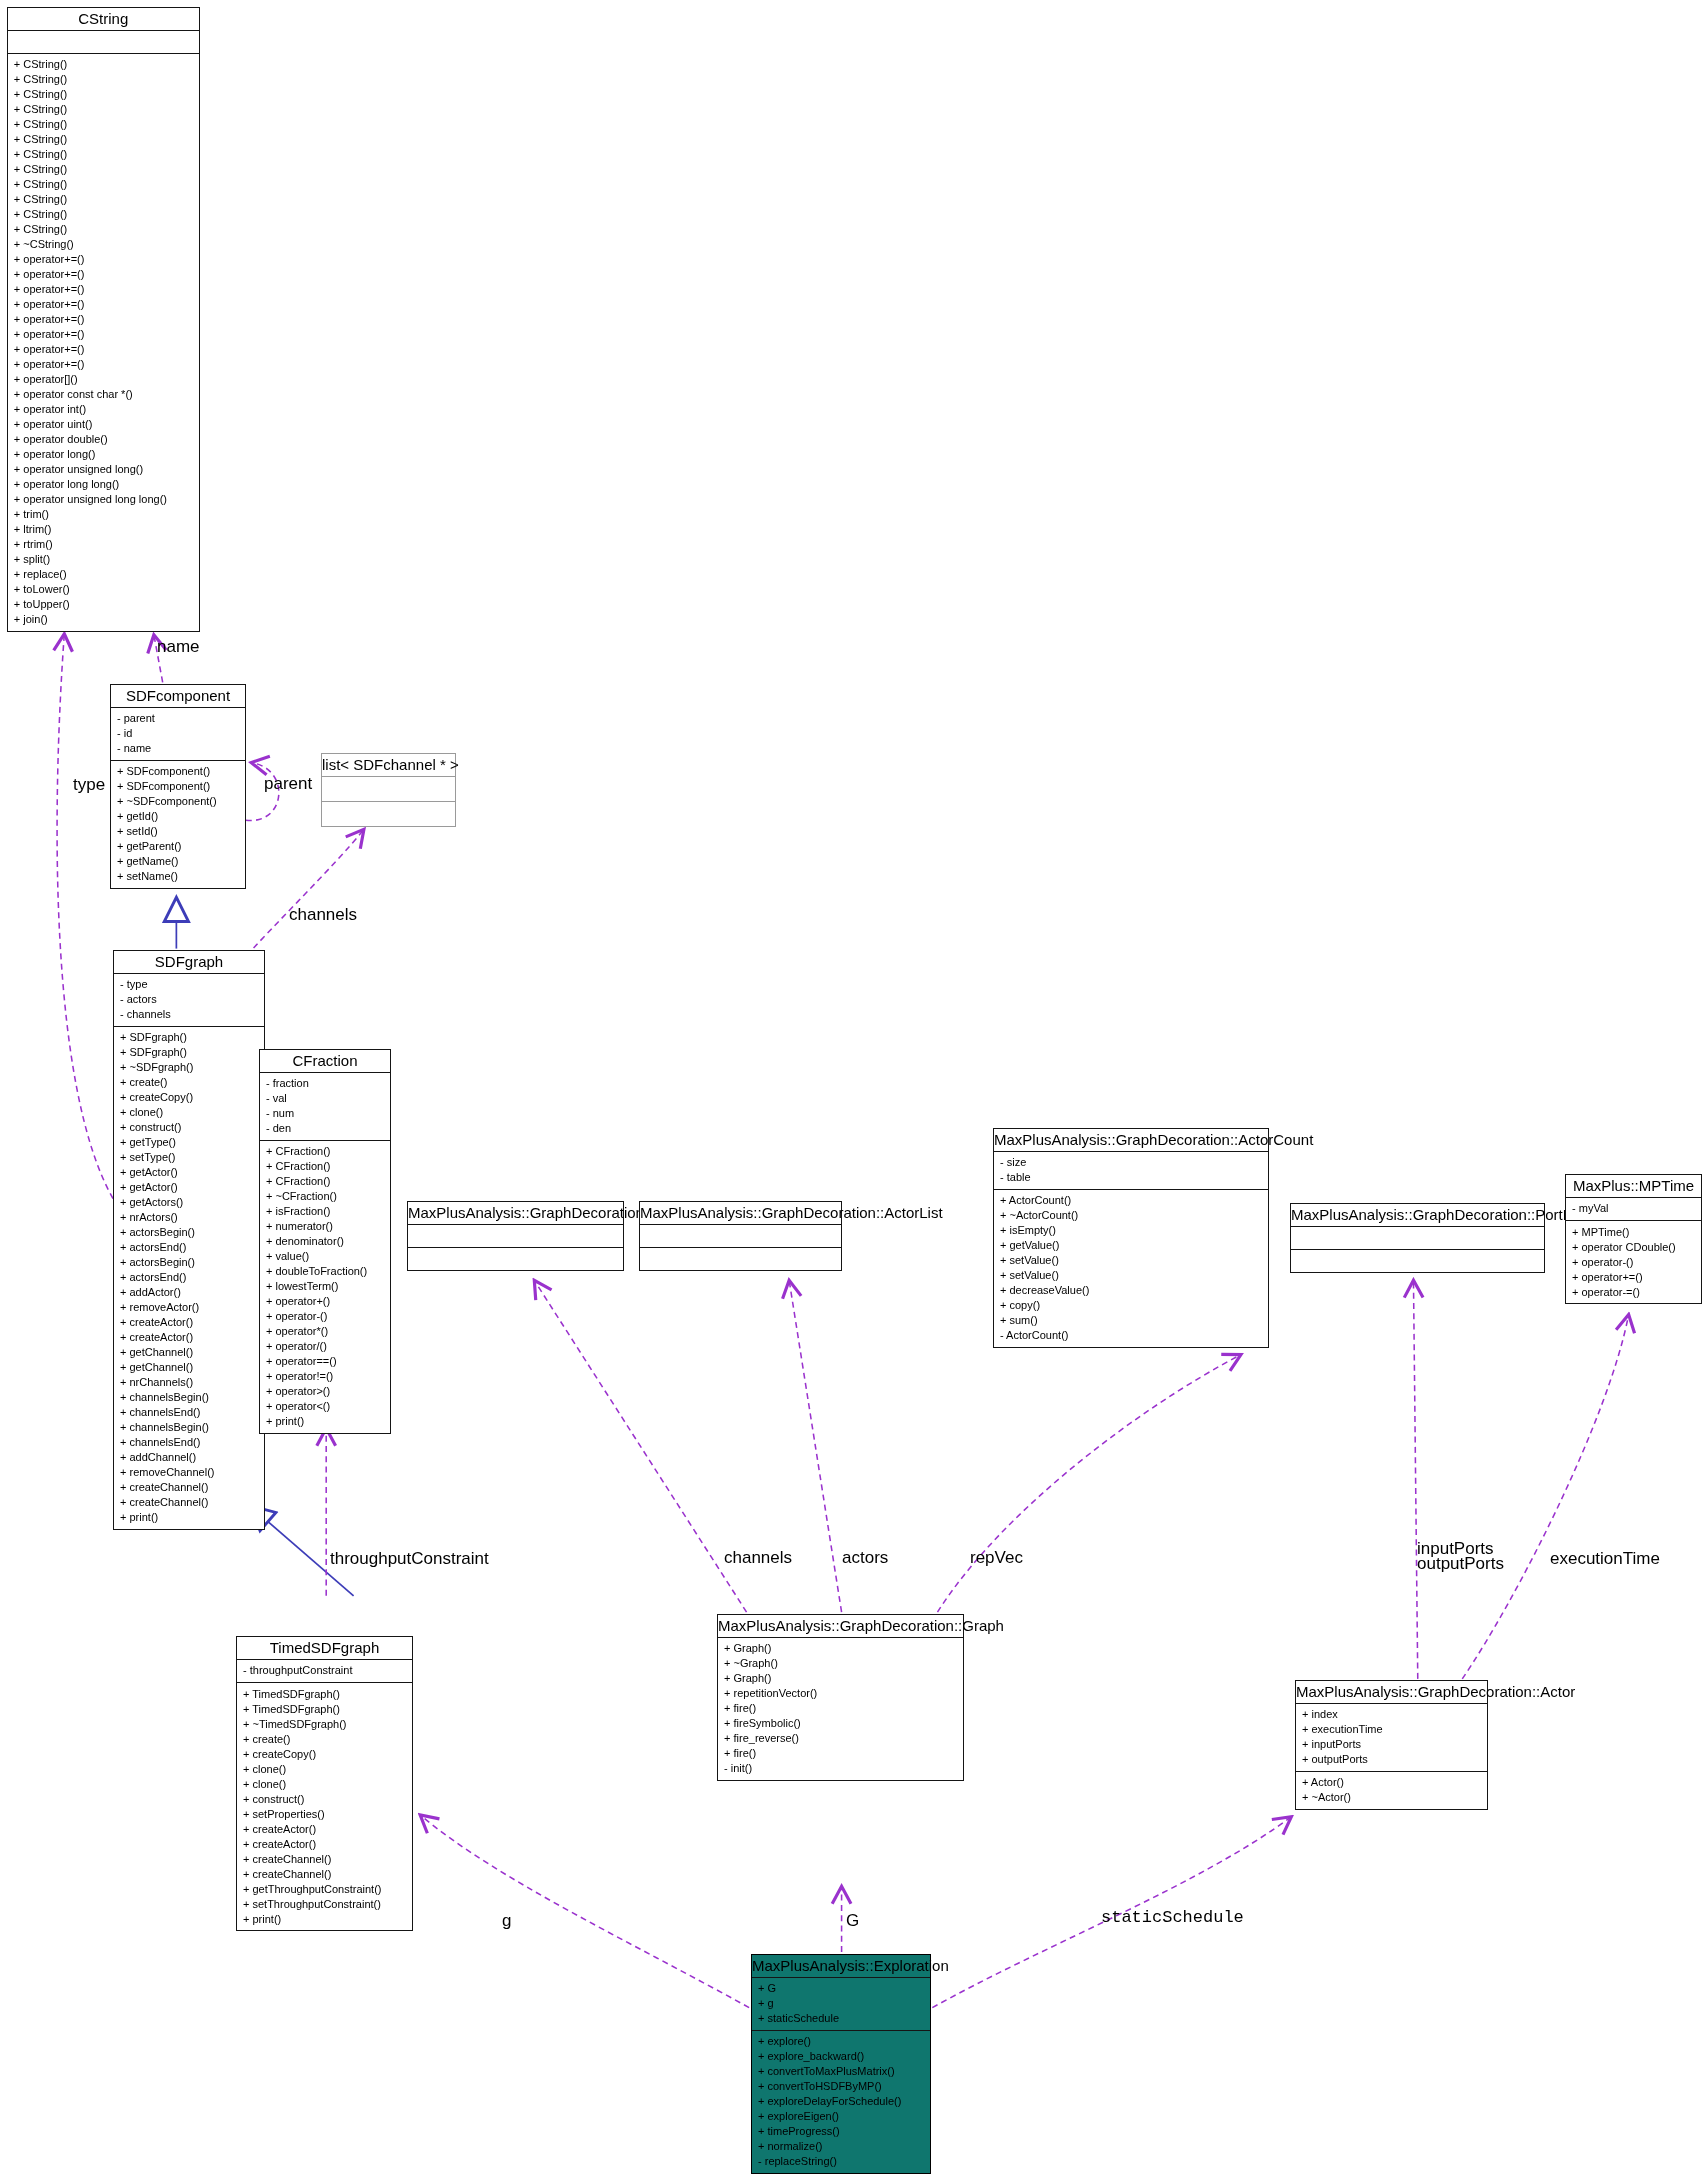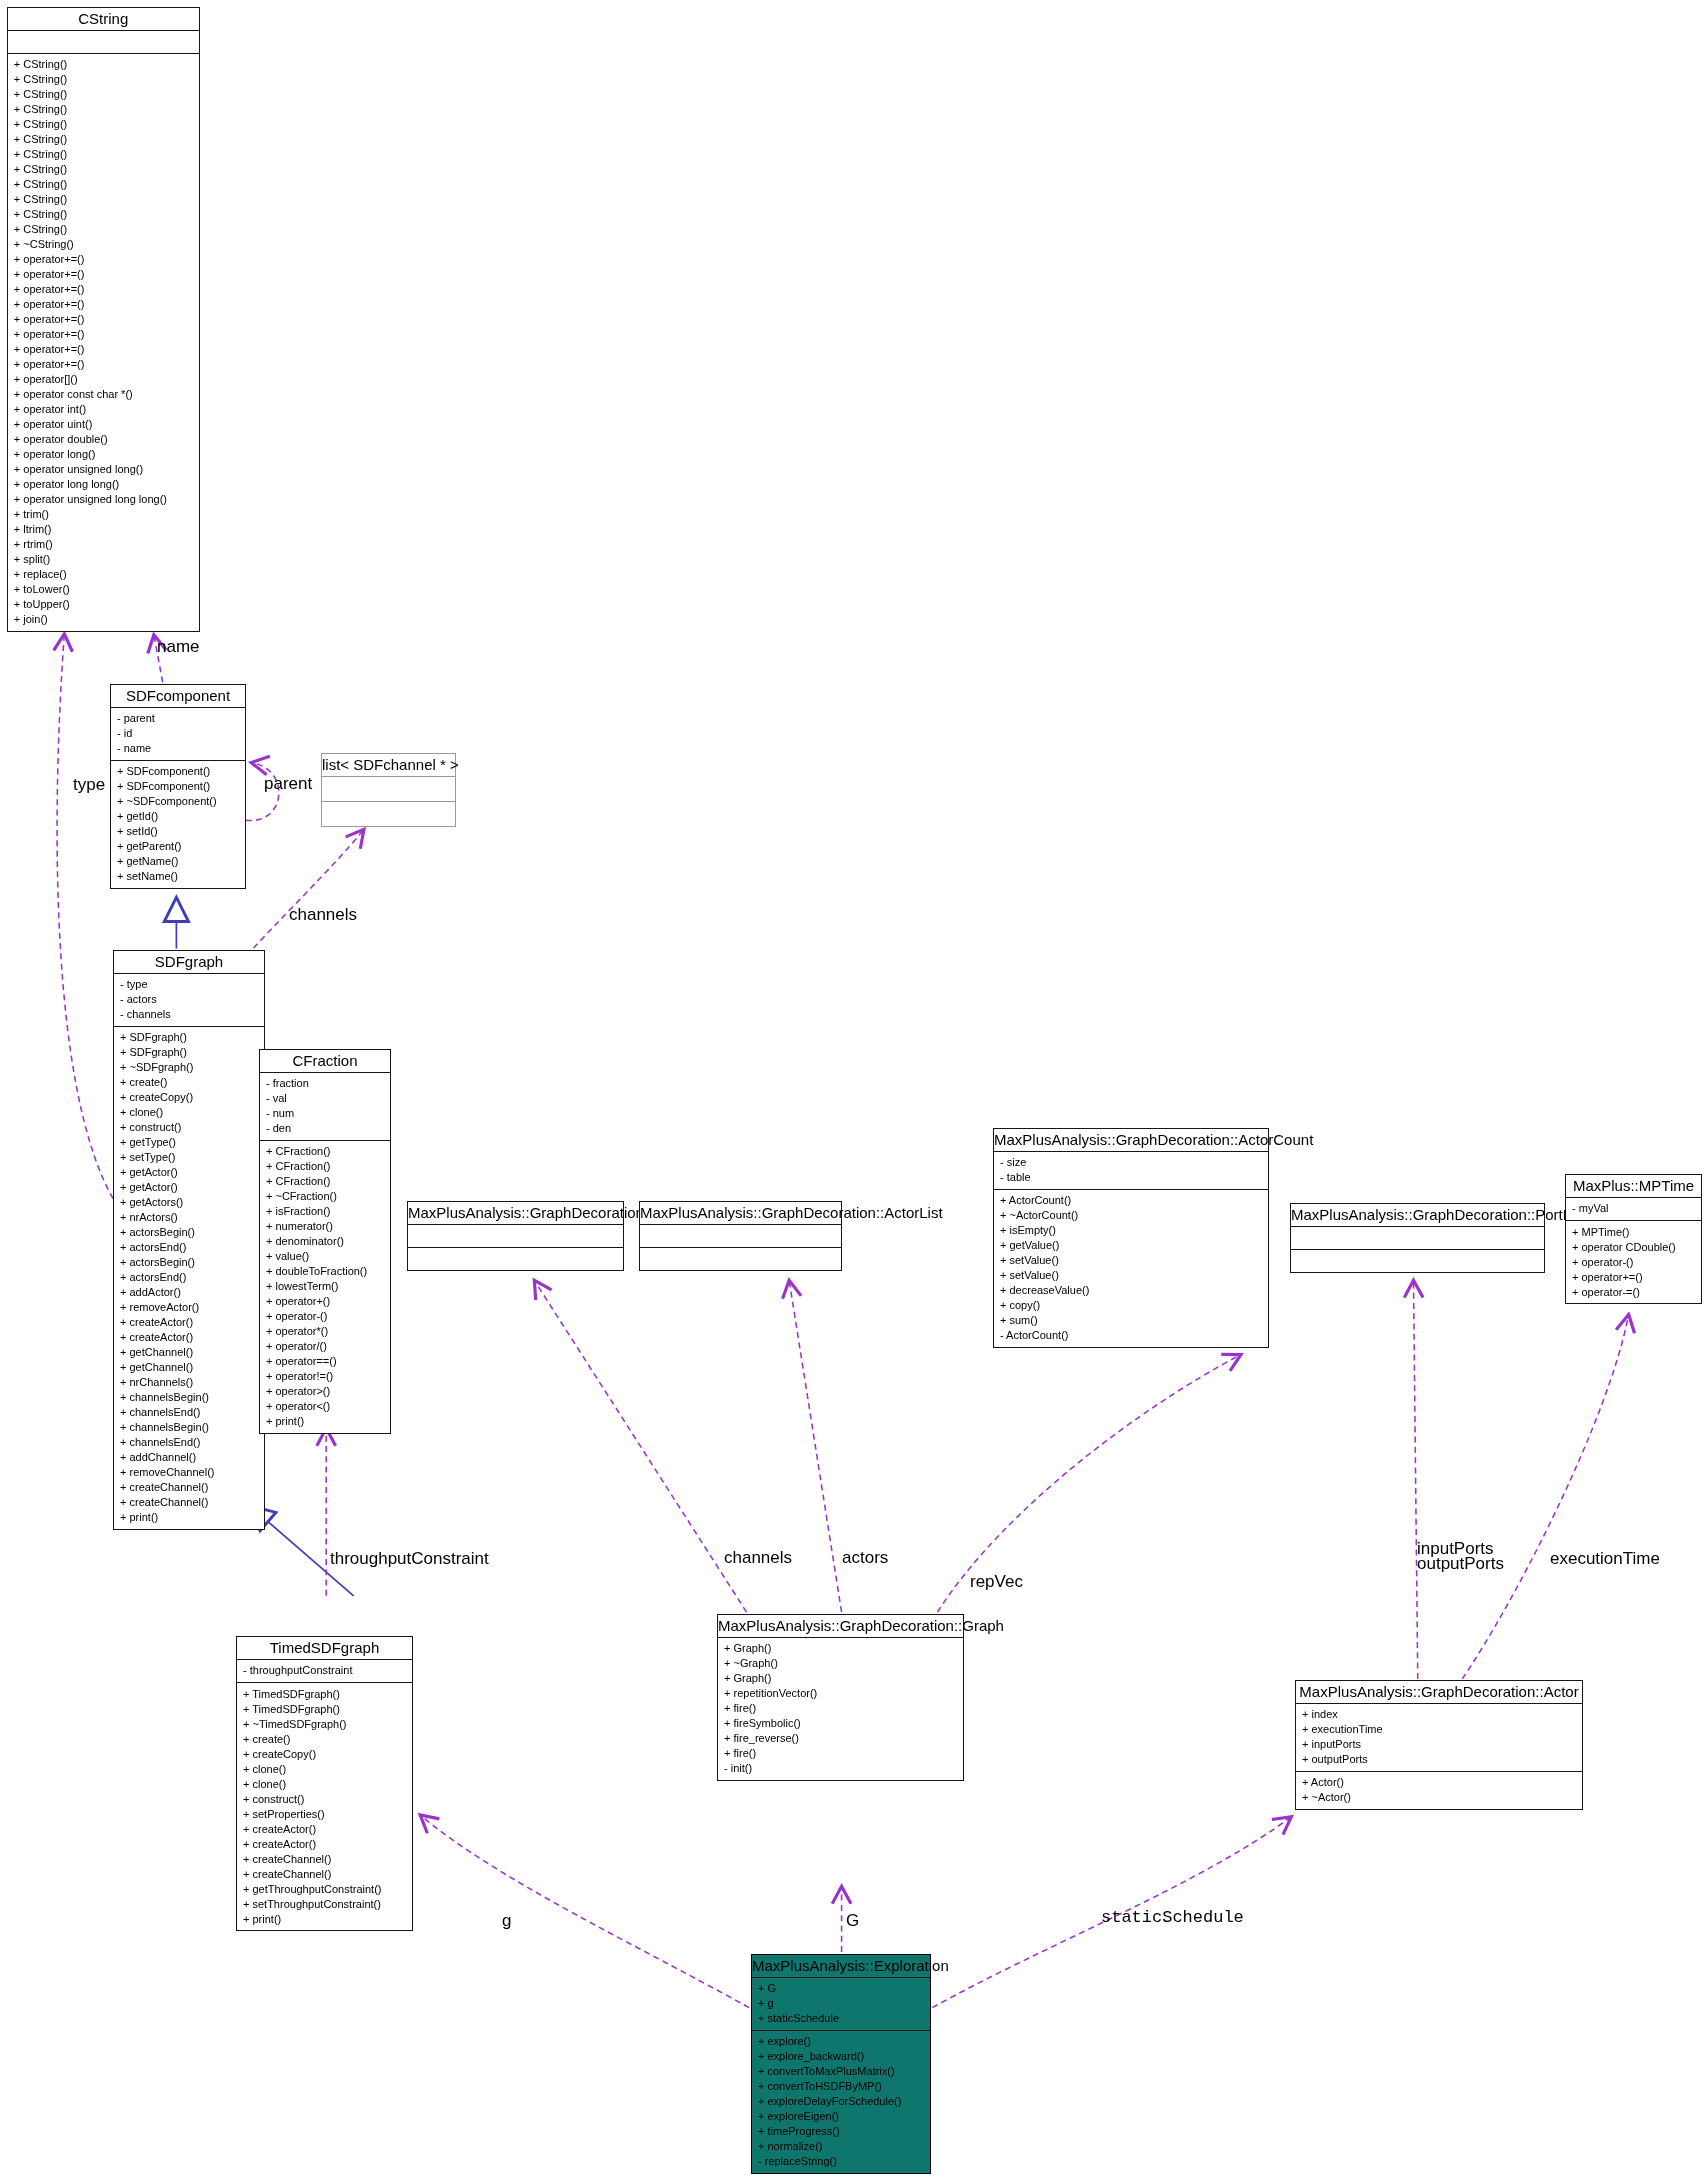--- a/index.html
+++ b/index.html
@@ -25,33 +25,33 @@
   #box-listchannel  {left:321px;  top:753px;  width:135px;}
   #box-sdfgraph     {left:113px;  top:950px; width:152px;}
   #box-cfraction    {left:259px;  top:1049px; width:132px;}
   #box-channellist  {left:407px;  top:1201px; width:217px;}
   #box-actorlist    {left:639px;  top:1201px; width:203px;}
   #box-actorcount   {left:993px; top:1128px; width:276px;}
   #box-portlist     {left:1290px; top:1203px; width:255px;}
   #box-mptime       {left:1565px; top:1174px; width:137px;}
   #box-timedsdfgraph{left:236px;  top:1636px; width:177px;}
   #box-graph        {left:717px;  top:1614px; width:247px;}
-  #box-actor        {left:1295px; top:1680px; width:288px;}
+  #box-actor        {left:1295px; top:1680px; width:193px;}
   #box-exploration  {left:751px;  top:1954px; width:180px;}
 
   
   .edge-label{position:absolute;font-size:17px;line-height:14.6px;white-space:pre-line;color:#000;}
   #lbl-name      {left:157px;  top:640px;}
   #lbl-type      {left:73px;   top:778px;}
   #lbl-parent    {left:264px;  top:777px;}
   #lbl-channels1 {left:289px;  top:908px;}
   #lbl-tpc       {left:330px;  top:1552px;}
   #lbl-channels2 {left:724px;  top:1551px;}
   #lbl-actors    {left:842px;  top:1551px;}
-  #lbl-repvec    {left:970px; top:1551px;margin-top:24px;}
+  #lbl-repvec    {left:970px; top:1551px;}
   #lbl-ports     {left:1417px; top:1542px;}
   #lbl-exectime  {left:1550px; top:1552px;}
   #lbl-g         {left:502px;  top:1914px;}
   #lbl-G         {left:846px;  top:1914px;}
   #lbl-sched     {left:1101px; top:1911px;font-family:Liberation Mono, monospace;}
 
   #edges{position:absolute;left:0;top:0;pointer-events:none;}
 </style>
 </head>
 <body>

